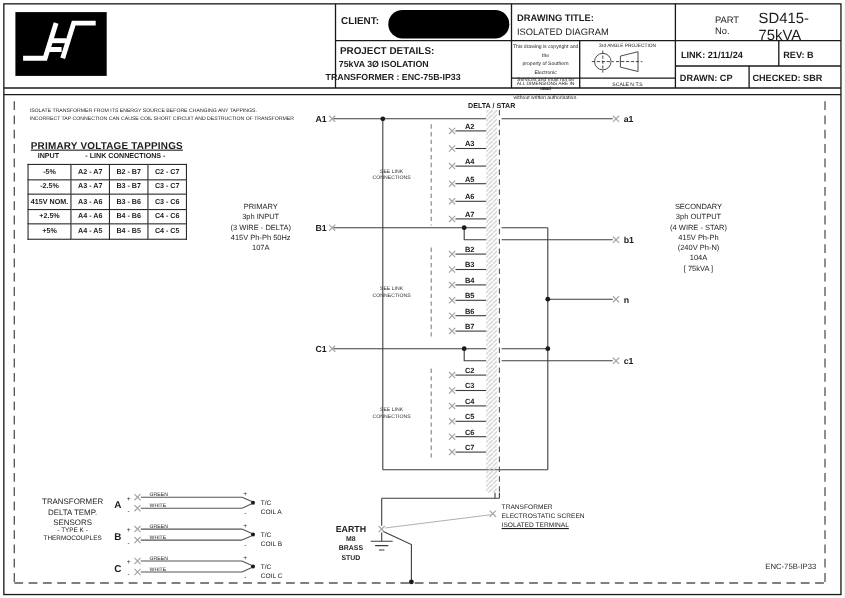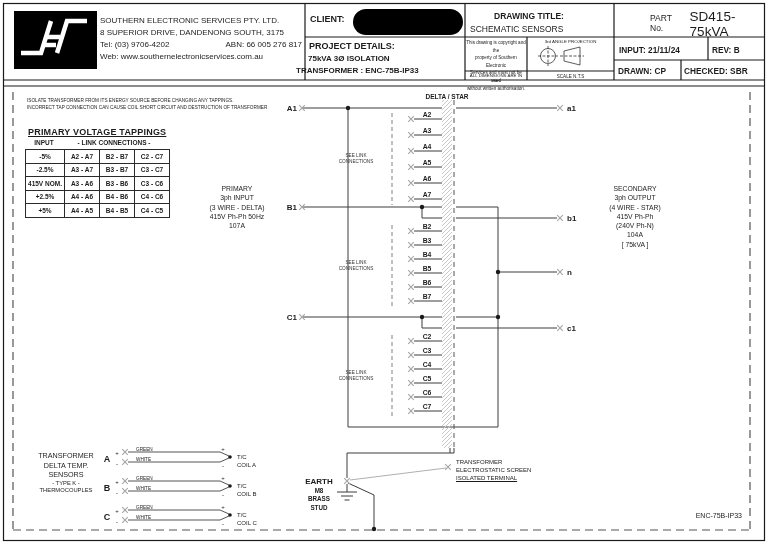--- a/index.html
+++ b/index.html
@@ -6,21 +6,21 @@
   .page{position:relative;width:768px;height:544px;background:#ffffff;overflow:hidden;
         font-family:"Liberation Sans",sans-serif;color:#1c1c1c;}
   .abs{position:absolute;}
   svg{position:absolute;left:0;top:0;}
   .u{text-decoration:underline;}
   
   .company{left:100px;top:15px;width:202px;font-size:8px;line-height:12px;}
   .company .telrow{display:flex;justify-content:space-between;}
   .lbl9{font-size:9px;font-weight:bold;}
   .client-label{left:310px;top:14px;}
-  .dt-label{left:470px;top:11px;font-size:8.5px;font-weight:bold;margin-left:24px;}
+  .dt-label{left:470px;top:11px;font-size:8.5px;font-weight:bold;}
   .dt-value{left:470px;top:24px;font-size:8.5px;}
   .partno{left:620px;top:9px;display:flex;align-items:baseline;gap:5px;}
   .partno .pl{font-size:8.5px;padding-left:30px;}
   .partno .pv{font-size:13.5px;}
   .proj-label{left:309px;top:41px;}
   .proj-l1{left:308px;top:54px;font-size:8px;font-weight:bold;}
   .proj-l2{left:296px;top:66px;font-size:8px;font-weight:bold;text-align:right;}
   .copyright{left:466px;top:39px;width:60px;font-size:4.6px;line-height:7.6px;text-align:center;}
   .dims{left:466px;top:73px;width:60px;font-size:4.4px;text-align:center;}
   .projection{left:528px;top:39px;width:85px;font-size:4.4px;text-align:center;}
@@ -309,33 +309,24 @@
       <text x="136" y="509" font-size="4.7">GREEN</text>
       <text x="136" y="519" font-size="4.7">WHITE</text>
       <text x="223" y="509" text-anchor="middle" font-size="6">+</text>
       <text x="223" y="526" text-anchor="middle" font-size="6">-</text>
       <text x="237" y="517" font-size="6">T/C</text>
       <text x="237" y="525" font-size="6">COIL C</text>
     </g>
   </g>
 </svg>
 
-<div class="abs company">
-  <div>SOUTHERN ELECTRONIC SERVICES PTY. LTD.</div>
-  <div>8 SUPERIOR DRIVE, DANDENONG SOUTH, 3175</div>
-  <div class="telrow">
-    <span>Tel: (03) 9706-4202</span>
-    <span>ABN: 66 005 276 817</span>
-  </div>
-  <div>Web: www.southernelectronicservices.com.au</div>
-</div>
 
 <div class="abs client-label lbl9">CLIENT:</div>
 <div class="abs dt-label">DRAWING TITLE:</div>
-<div class="abs dt-value">SCHEMATIC SENSORS</div>
+<div class="abs dt-value">ISOLATED DIAGRAM</div>
 
 <div class="abs partno">
   <span class="pl">PART No.</span>
   <span class="pv">SD415-75kVA</span>
 </div>
 
 <div class="abs proj-label lbl9">PROJECT DETAILS:</div>
 <div class="abs proj-l1">75kVA 3Ø ISOLATION</div>
 <div class="abs proj-l2">TRANSFORMER : ENC-75B-IP33</div>
 
@@ -343,21 +334,21 @@
   <div>This drawing is copyright and the</div>
   <div>property of Southern Electronic</div>
   <div>Services and must not be used</div>
   <div>without written authorisation.</div>
 </div>
 <div class="abs dims">ALL DIMENSIONS ARE IN mm</div>
 <div class="abs projection">3rd ANGLE PROJECTION</div>
 <div class="abs scale">SCALE  N.T.S</div>
 
 <div class="abs fieldrow date">
-  <span>INPUT:</span>
+  <span>LINK:</span>
   <span>21/11/24</span>
 </div>
 <div class="abs fieldrow rev">
   <span>REV:</span>
   <span>B</span>
 </div>
 <div class="abs fieldrow drawn">
   <span>DRAWN:</span>
   <span>CP</span>
 </div>

